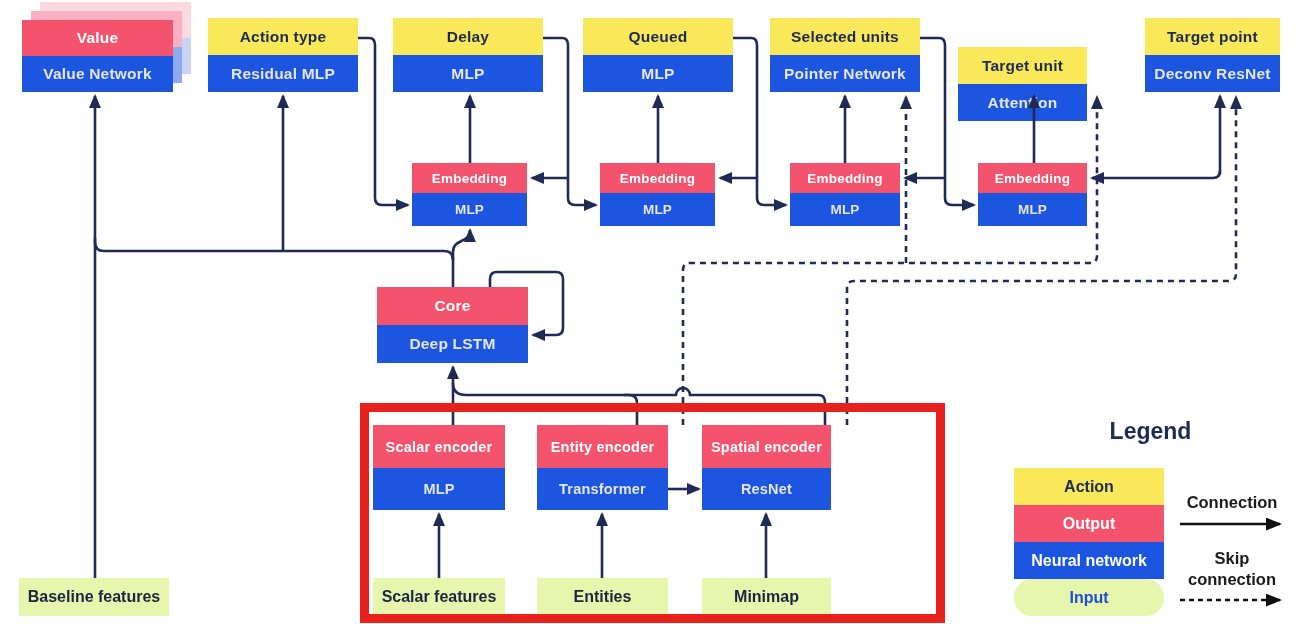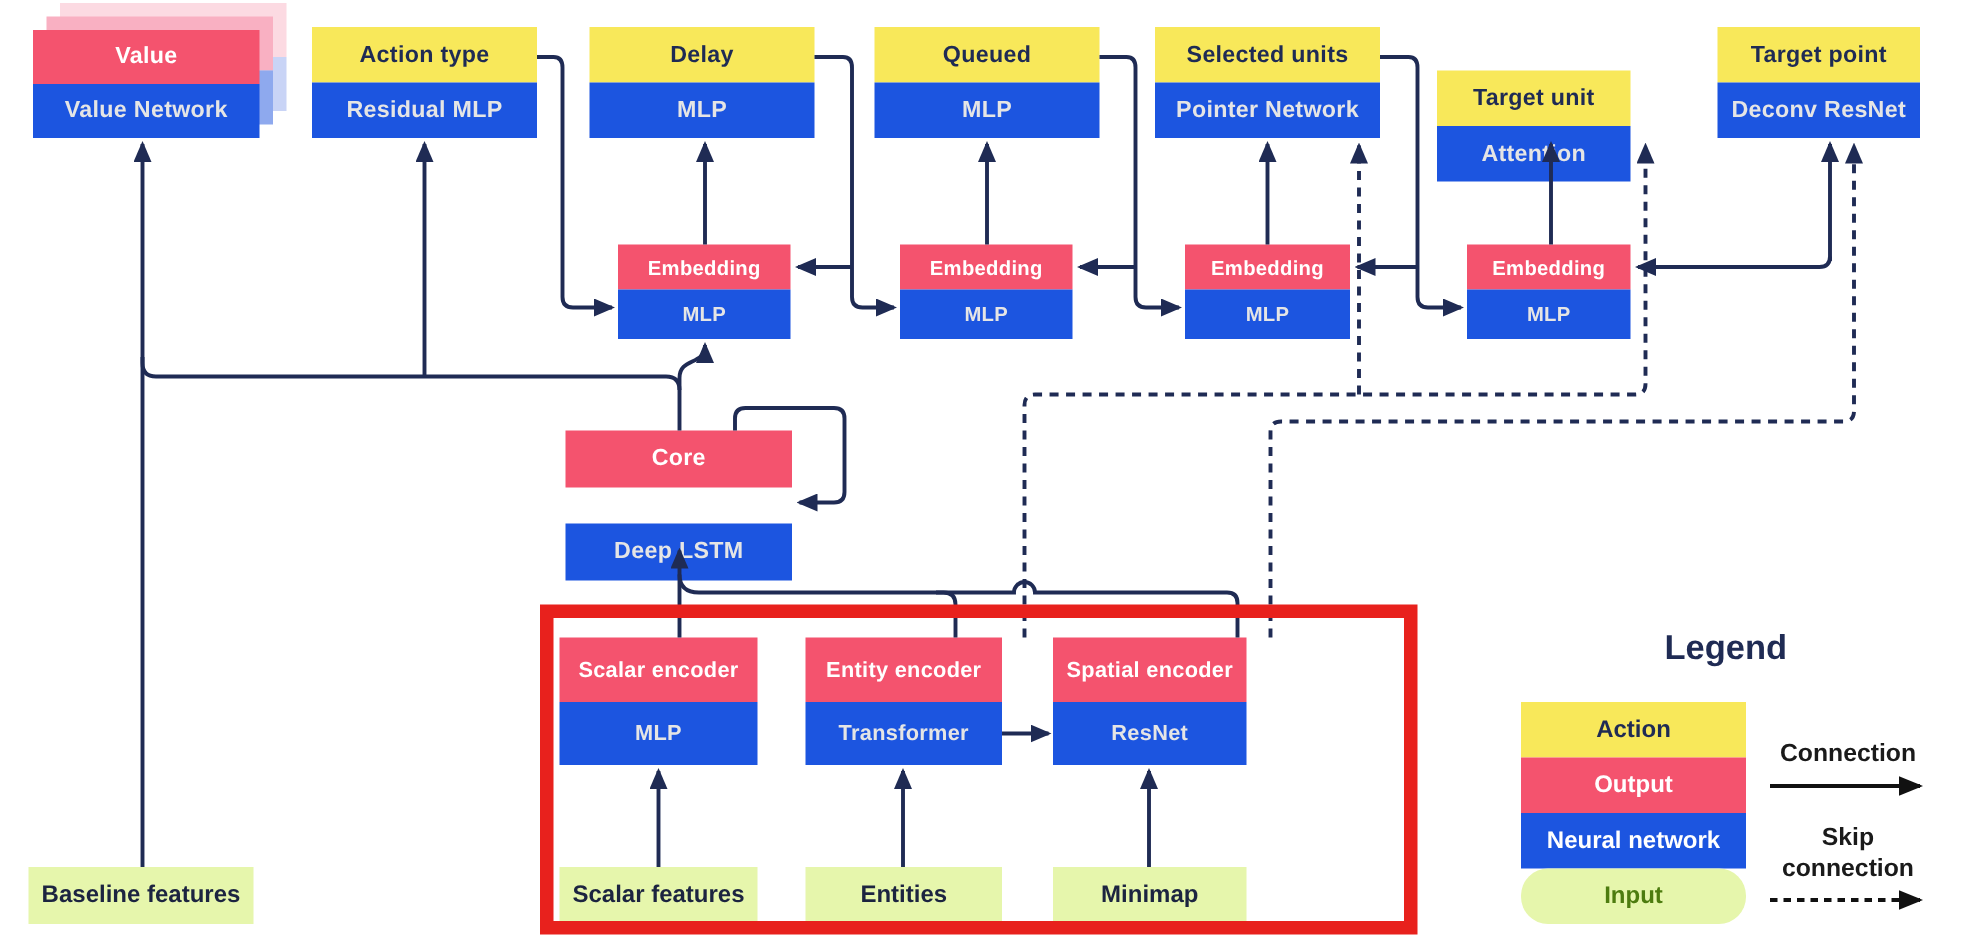--- a/index.html
+++ b/index.html
@@ -83,21 +83,21 @@
   </div>
   <div class="node" style="left:790px;top:163px;width:110px;">
     <div class="cell output sm" style="height:30px">Embedding</div>
     <div class="cell network sm" style="height:33px">MLP</div>
   </div>
   <div class="node" style="left:978px;top:163px;width:109px;">
     <div class="cell output sm" style="height:30px">Embedding</div>
     <div class="cell network sm" style="height:33px">MLP</div>
   </div>
 
-  <div class="node" style="left:377px;top:287px;width:151px;gap:24px;">
+  <div class="node" style="left:377px;top:287px;width:151px;">
     <div class="cell output" style="height:38px">Core</div>
     <div class="cell network" style="height:38px">Deep LSTM</div>
   </div>
 
   <div class="node" style="left:373px;top:425px;width:132px;">
     <div class="cell output" style="height:43px;font-size:14.5px">Scalar encoder</div>
     <div class="cell network" style="height:42px;font-size:14.5px">MLP</div>
   </div>
   <div class="node" style="left:537px;top:425px;width:131px;">
     <div class="cell output" style="height:43px;font-size:14.5px">Entity encoder</div>
@@ -172,18 +172,18 @@
       <path d="M1180,524 L1280,524" marker-end="url(#ahb)"></path>
       <path d="M1180,600 L1280,600" stroke-dasharray="5 4" marker-end="url(#ahb)"></path>
     </g>
   </svg>
 
   <div class="legend-title">Legend</div>
   <div class="legend-stack">
     <div class="legend-row" style="background:var(--yellow);color:var(--navy);">Action</div>
     <div class="legend-row" style="background:var(--pink);color:#fff;">Output</div>
     <div class="legend-row" style="background:var(--blue);color:#fff;">Neural network</div>
-    <div class="legend-row" style="background:var(--green);color:#4d7c0f;border-radius:18px;">Input</div>
+    <div class="legend-row" style="background:var(--green);color:#1d4ed8;border-radius:18px;">Input</div>
   </div>
   <div class="legend-conn-label" style="top:492px;">Connection</div>
   <div class="legend-conn-label" style="top:548px;">Skip connection</div>
 
 </div>
 
 </body></html>

